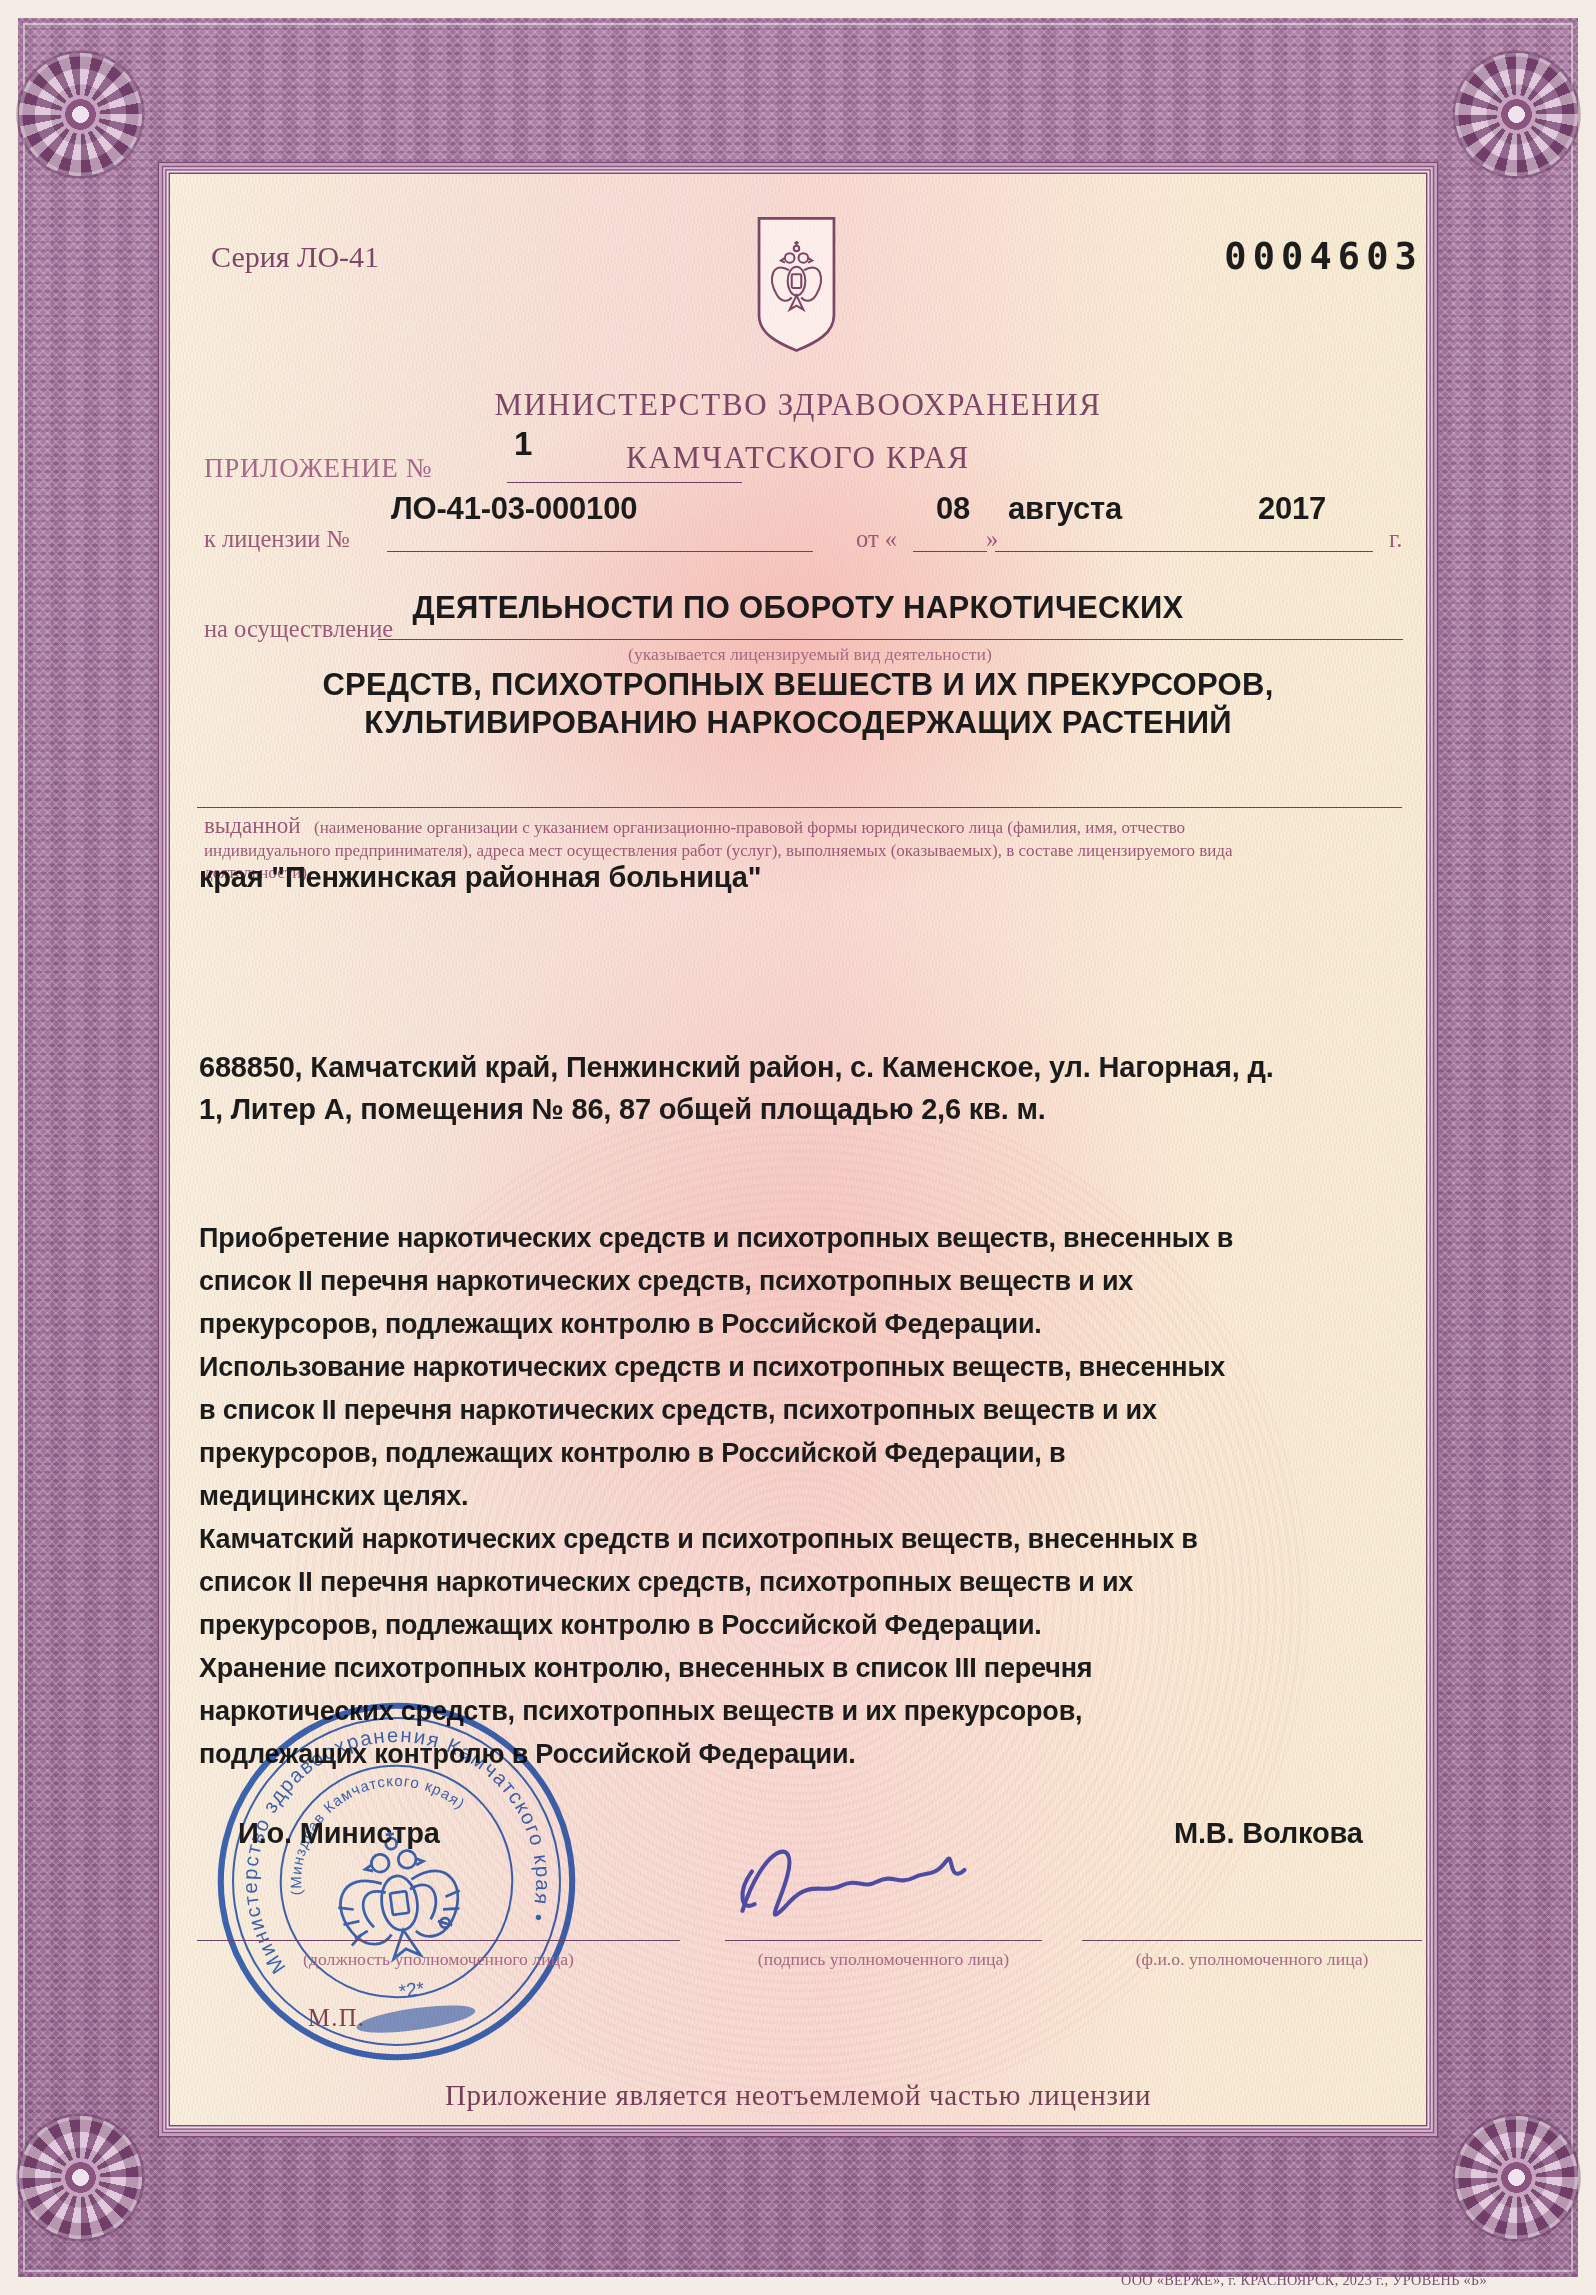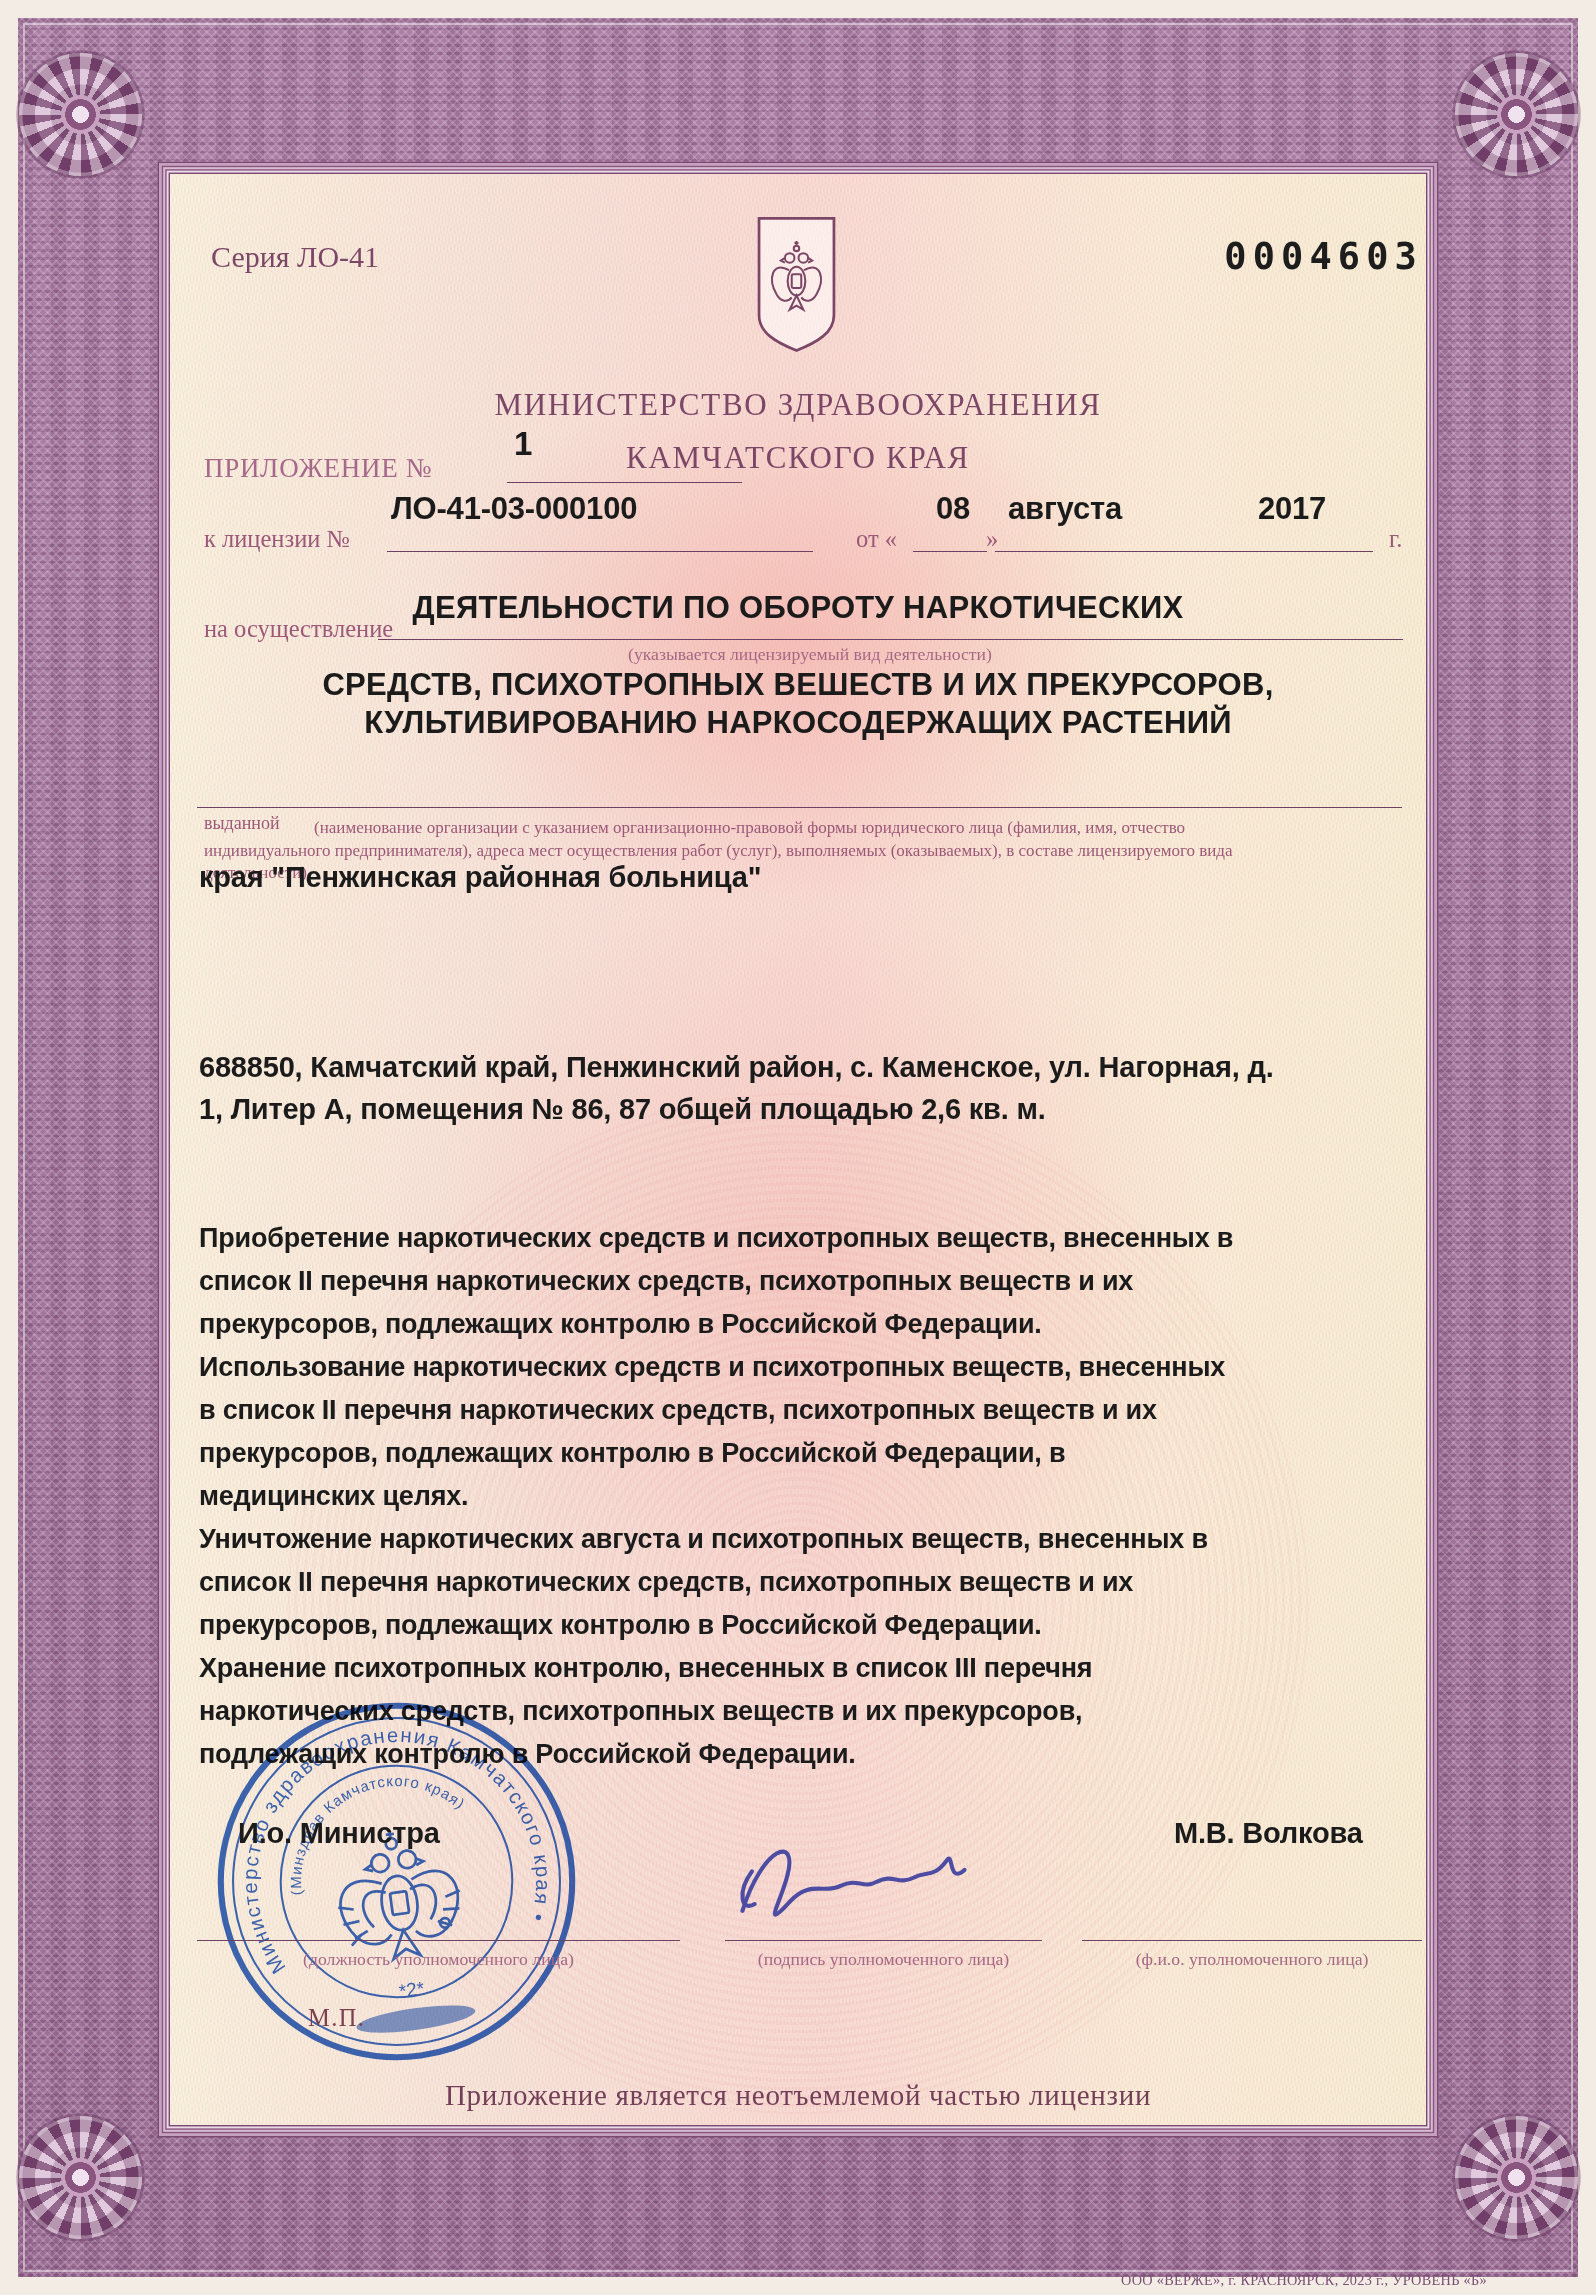--- a/index.html
+++ b/index.html
@@ -65,21 +65,21 @@
   .quote-close{left:816px;top:351px;font-size:24.5px;}
   .g-label{left:1219px;top:351px;font-size:24.5px;}
 
   .act1{top:416px;font-size:31px;}
   .act-label{left:34px;top:441px;font-size:24.5px;}
   .act-hint{top:470px;font-size:17.7px;margin-left:12px;}
   .act2{top:493px;font-size:31px;}
   .act3{top:531px;font-size:31px;}
   .actline{letter-spacing:0.3px;}
 
-  .issued-label{left:34px;top:639px;font-size:18px;}
+  .issued-label{left:34px;top:639px;font-size:23px;}
   .ih1{left:144px;top:644px;font-size:17px;}
   .ih2{left:34px;top:667px;font-size:17px;}
   .ih3{left:34px;top:689px;font-size:17px;}
   .org{left:29px;top:684px;font-size:29px;line-height:39px;}
   .addr{left:29px;top:872px;font-size:29px;line-height:42px;}
   .body-text{left:29px;top:1043px;font-size:27px;line-height:43px;}
 
   .sig-pos{left:68px;top:1643px;font-size:29px;}
   .sig-name{left:1004px;top:1643px;font-size:29px;}
   .cap-pos{left:27px;top:1775px;width:483px;text-align:center;}
@@ -167,21 +167,21 @@
     </div>
 
     <div class="abs fill body-text">
       <div>Приобретение наркотических средств и психотропных веществ, внесенных в</div>
       <div>список II перечня наркотических средств, психотропных веществ и их</div>
       <div>прекурсоров, подлежащих контролю в Российской Федерации.</div>
       <div>Использование наркотических средств и психотропных веществ, внесенных</div>
       <div>в список II перечня наркотических средств, психотропных веществ и их</div>
       <div>прекурсоров, подлежащих контролю в Российской Федерации, в</div>
       <div>медицинских целях.</div>
-      <div>Уничтожение наркотических августа и психотропных веществ, внесенных в</div>
+      <div>Камчатский наркотических средств и психотропных веществ, внесенных в</div>
       <div>список II перечня наркотических средств, психотропных веществ и их</div>
       <div>прекурсоров, подлежащих контролю в Российской Федерации.</div>
       <div>Хранение психотропных контролю, внесенных в список III перечня</div>
       <div>наркотических средств, психотропных веществ и их прекурсоров,</div>
       <div>подлежащих контролю в Российской Федерации.</div>
     </div>
 
     <div class="abs fill sig-pos" style="z-index:8;">И.о. Министра</div>
     <div class="abs fill sig-name">М.В. Волкова</div>
     <div class="uline" style="left:27px;top:1766px;width:483px;z-index:8;"></div>

